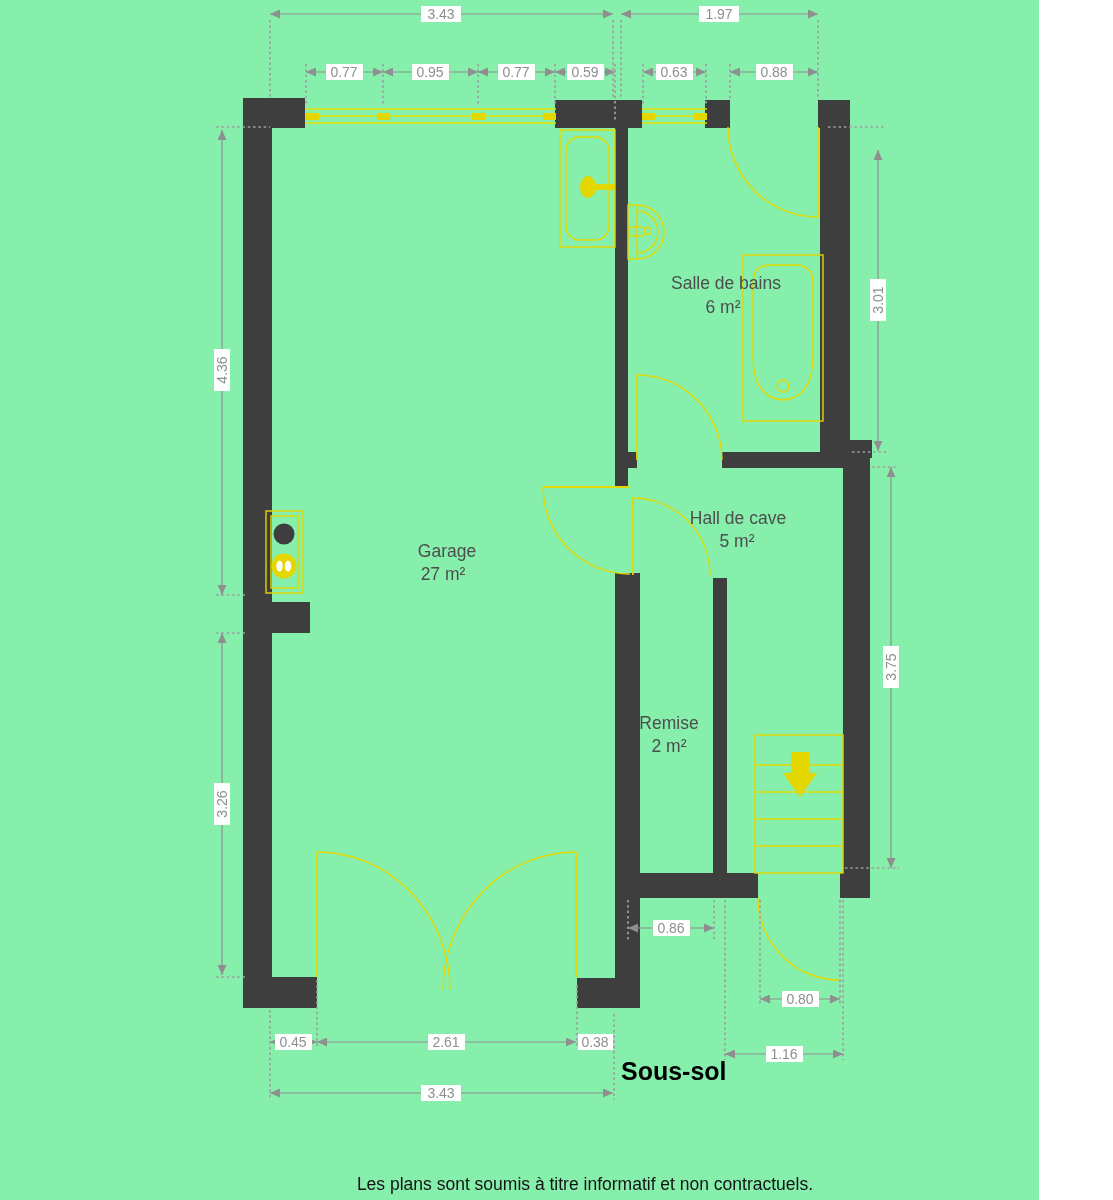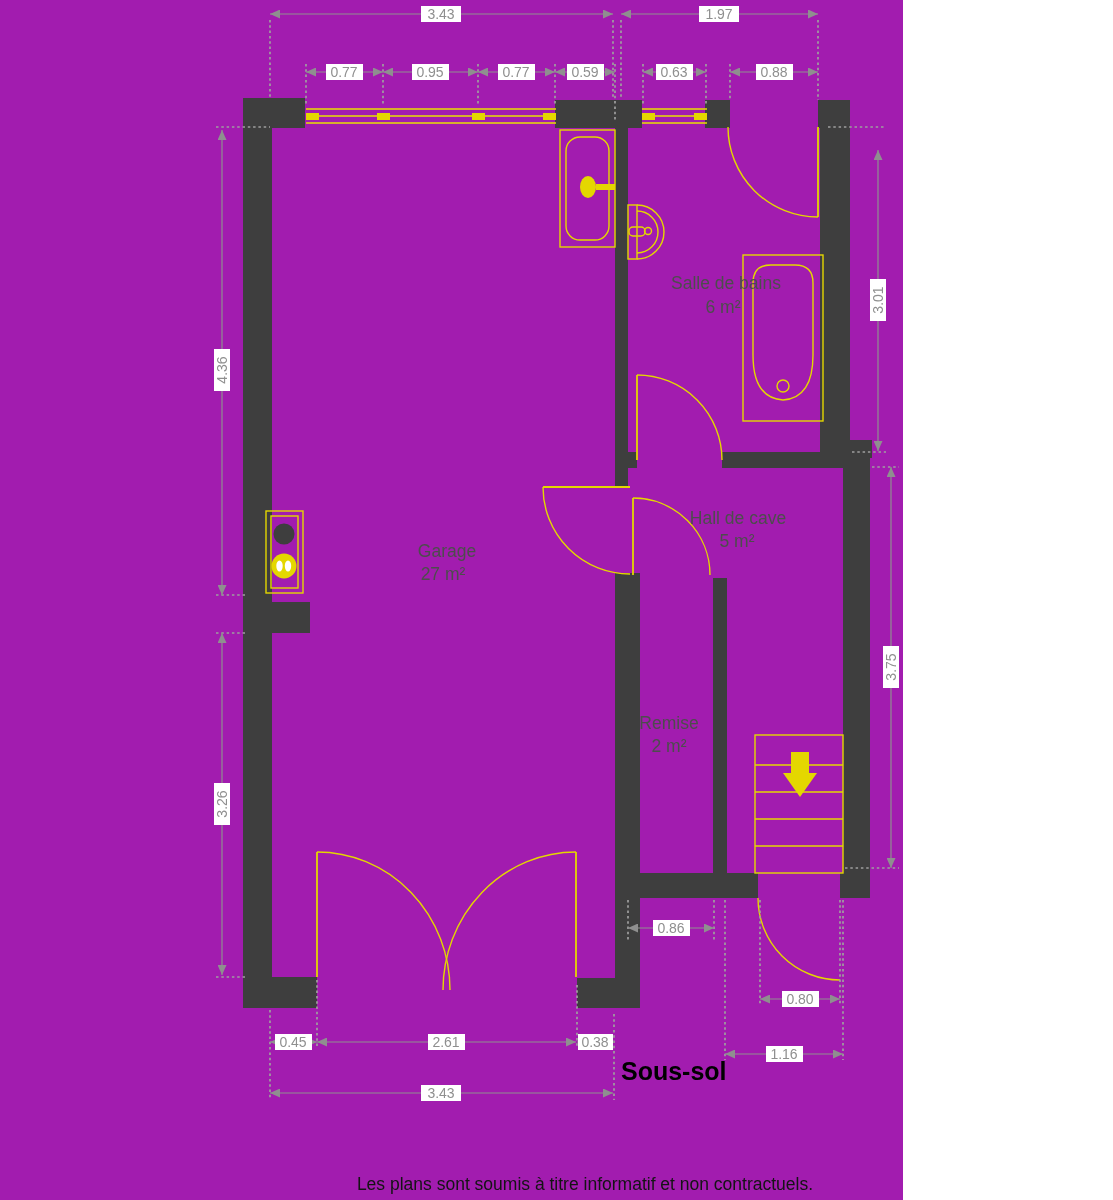--- a/index.html
+++ b/index.html
@@ -1,16 +1,16 @@
 <!DOCTYPE html>
 <html><head>
 <meta charset="utf-8">
 <style>
   html,body{margin:0;padding:0;background:#ffffff;}
-  .page{position:relative;width:903px;height:1200px;background:#a21caf;overflow:hidden;
+  .page{position:relative;width:1039px;height:1200px;background:#86efac;overflow:hidden;
         font-family:"Liberation Sans", sans-serif;}
   svg text{font-family:"Liberation Sans", sans-serif;}
   .dim-line{stroke:#8f8f8f;stroke-width:1.2;fill:none;}
   .ext-line{stroke:#9f9f9f;stroke-width:1.7;fill:none;stroke-dasharray:2.5 2.8;}
   .dim-text{fill:#8f8f8f;font-size:14px;}
   .room-name{fill:#4d4d4d;font-size:17.5px;}
   .lbl-bg{fill:#ffffff;}
   .wall{fill:#3e3e3e;stroke:none;}
   .fx{stroke:#e4d700;stroke-width:1.8;fill:none;}
   .fx-thin{stroke:#e4d700;stroke-width:1.4;fill:none;}

